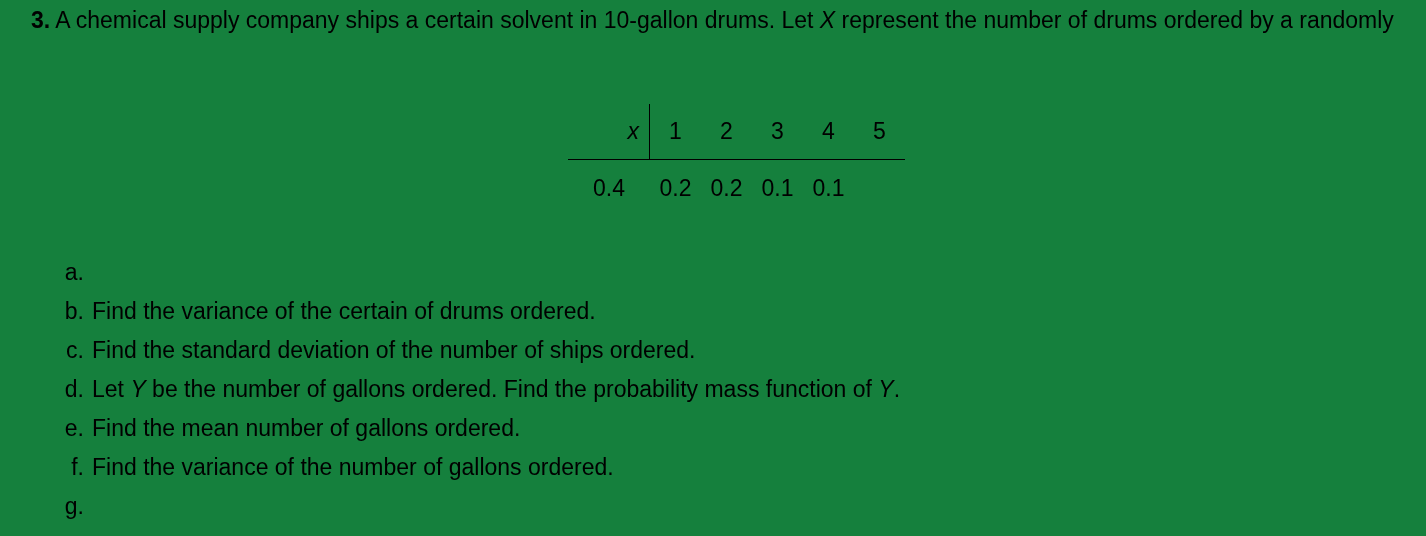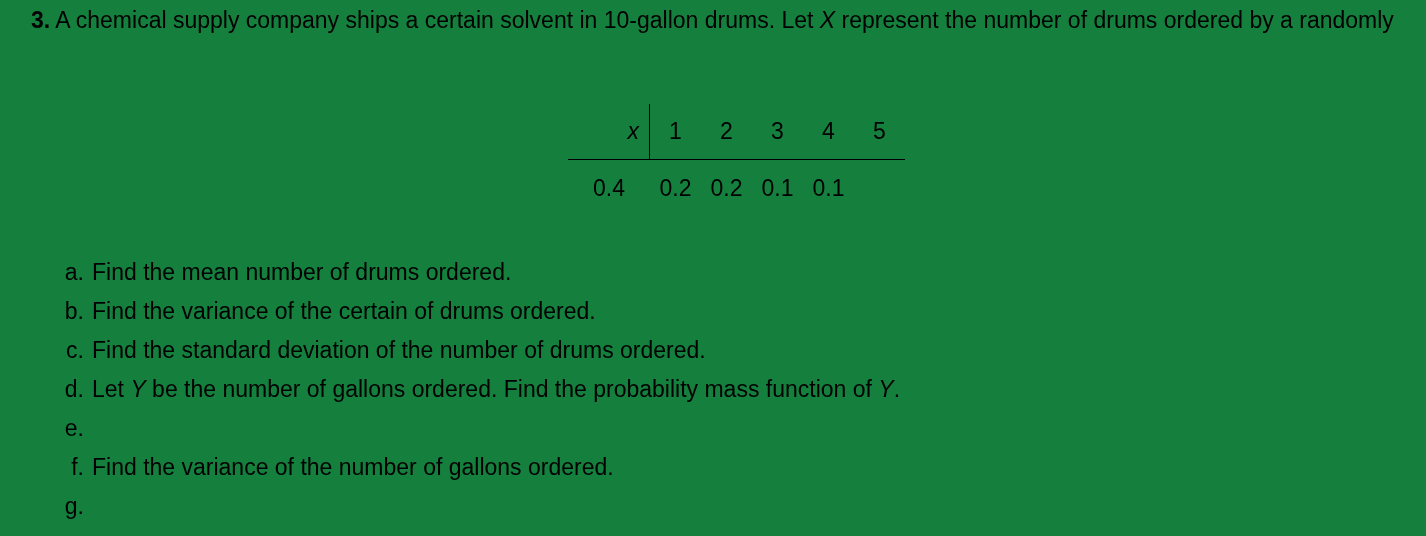--- a/index.html
+++ b/index.html
@@ -93,40 +93,40 @@
     <div class="cell">0.2</div>
     <div class="cell">0.2</div>
     <div class="cell">0.1</div>
     <div class="cell">0.1</div>
   </div>
 
   <div class="parts">
 
     <div class="part">
       <span class="part-label">a.</span>
-      <span class="part-text">Find the mean number of drums ordered.</span>
     </div>
 
     <div class="part">
       <span class="part-label">b.</span>
       <span class="part-text">Find the variance of the certain of drums ordered.</span>
     </div>
 
     <div class="part">
       <span class="part-label">c.</span>
-      <span class="part-text"><span>Find the standard deviation of the number of drums ordered.</span></span>
+      <span class="part-text"><span>Find the standard deviation of the number of ships ordered.</span></span>
     </div>
 
     <div class="part">
       <span class="part-label">d.</span>
       <span class="part-text"><span>Let </span><span class="italic">Y</span><span> be the number of gallons ordered. Find the probability mass function of </span><span class="italic">Y</span><span>.</span></span>
     </div>
 
     <div class="part">
       <span class="part-label">e.</span>
+      <span class="part-text">Find the mean number of gallons ordered.</span>
     </div>
 
     <div class="part">
       <span class="part-label">f.</span>
       <span class="part-text">Find the variance of the number of gallons ordered.</span>
     </div>
 
     <div class="part">
       <span class="part-label">g.</span>
     </div>

